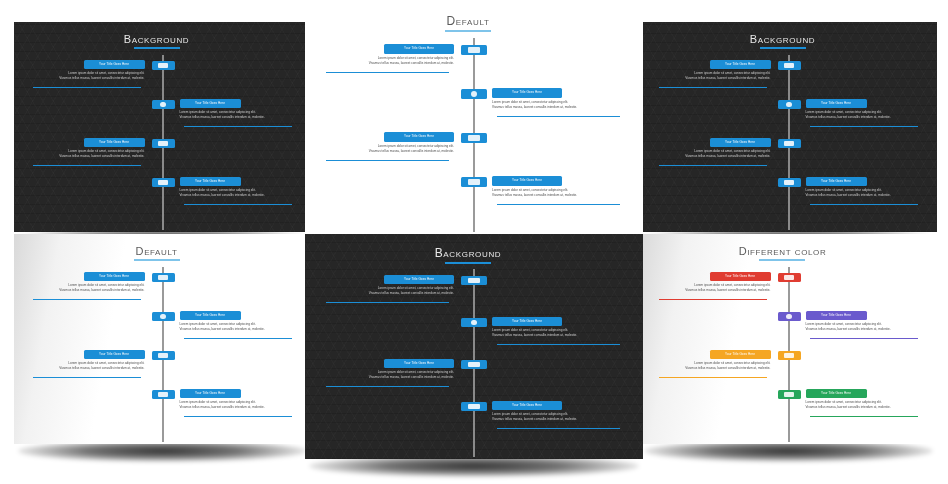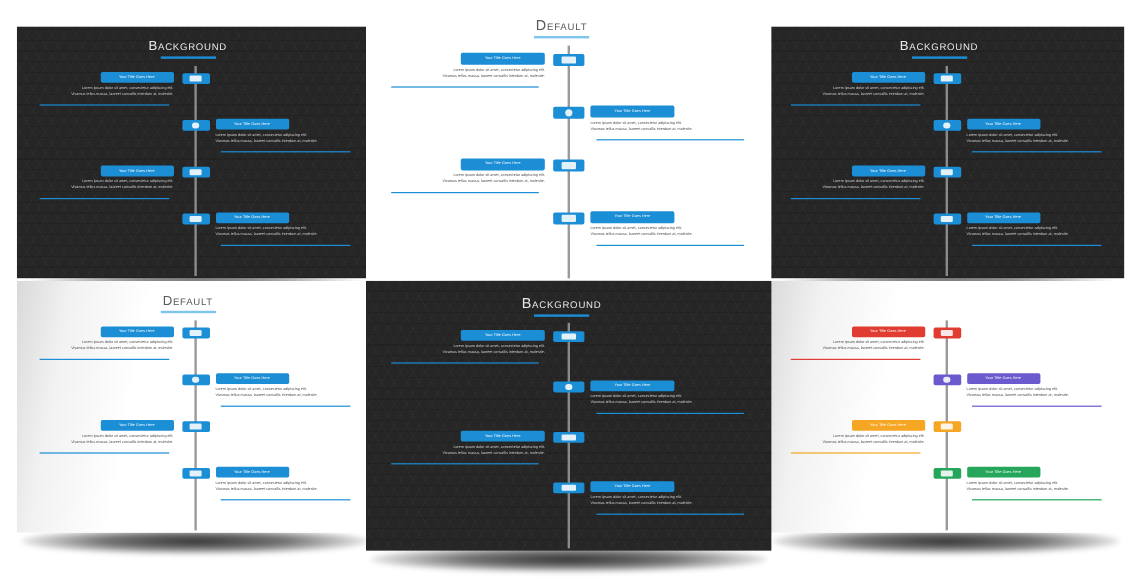--- a/index.html
+++ b/index.html
@@ -355,20 +355,21 @@
             <p>Lorem ipsum dolor sit amet, consectetur adipiscing elit.</p>
             <p>Vivamus tellus massa, laoreet convallis interdum at, molestie.</p>
           </div>
           <div class="hr" style="background: rgb(27, 142, 214); width: 123px; left: 5px; top: 27px;"></div>
         </div>
       </div>
     </div>
     <div class="shadow" style="left: 644px; top: 440px; width: 289px; height: 22px; z-index: 1;"></div>
     <div class="slide" style="left: 640px; top: 234px; width: 297px; height: 210px; z-index: 2;">
       <div class="canvas bg-light">
+        <div class="s-title t-light" style="top: 11px; font-size: 11px;"><span class="txt">Different color<span class="rule" style="background: rgb(127, 196, 234); width: 46px;"></span></span></div>
         <div class="spine light" style="left: 148px; top: 33px; height: 175px;"></div>
         <div class="marker" style="left: 137.5px; top: 39px; width: 23px; height: 9px; background: rgb(224, 60, 49); z-index: 5;">
           <span class="inner"></span>
         </div>
         <div class="item ta-left light-txt" style="left: 13.5px; top: 38px; width: 117px;">
           <div class="pill" style="background: rgb(224, 60, 49); width: 61px; height: 9px; margin-left: 56px;">
             <span class="plabel">Your Title Goes Here</span>
           </div>
           <div class="body">
             <p>Lorem ipsum dolor sit amet, consectetur adipiscing elit.</p>

